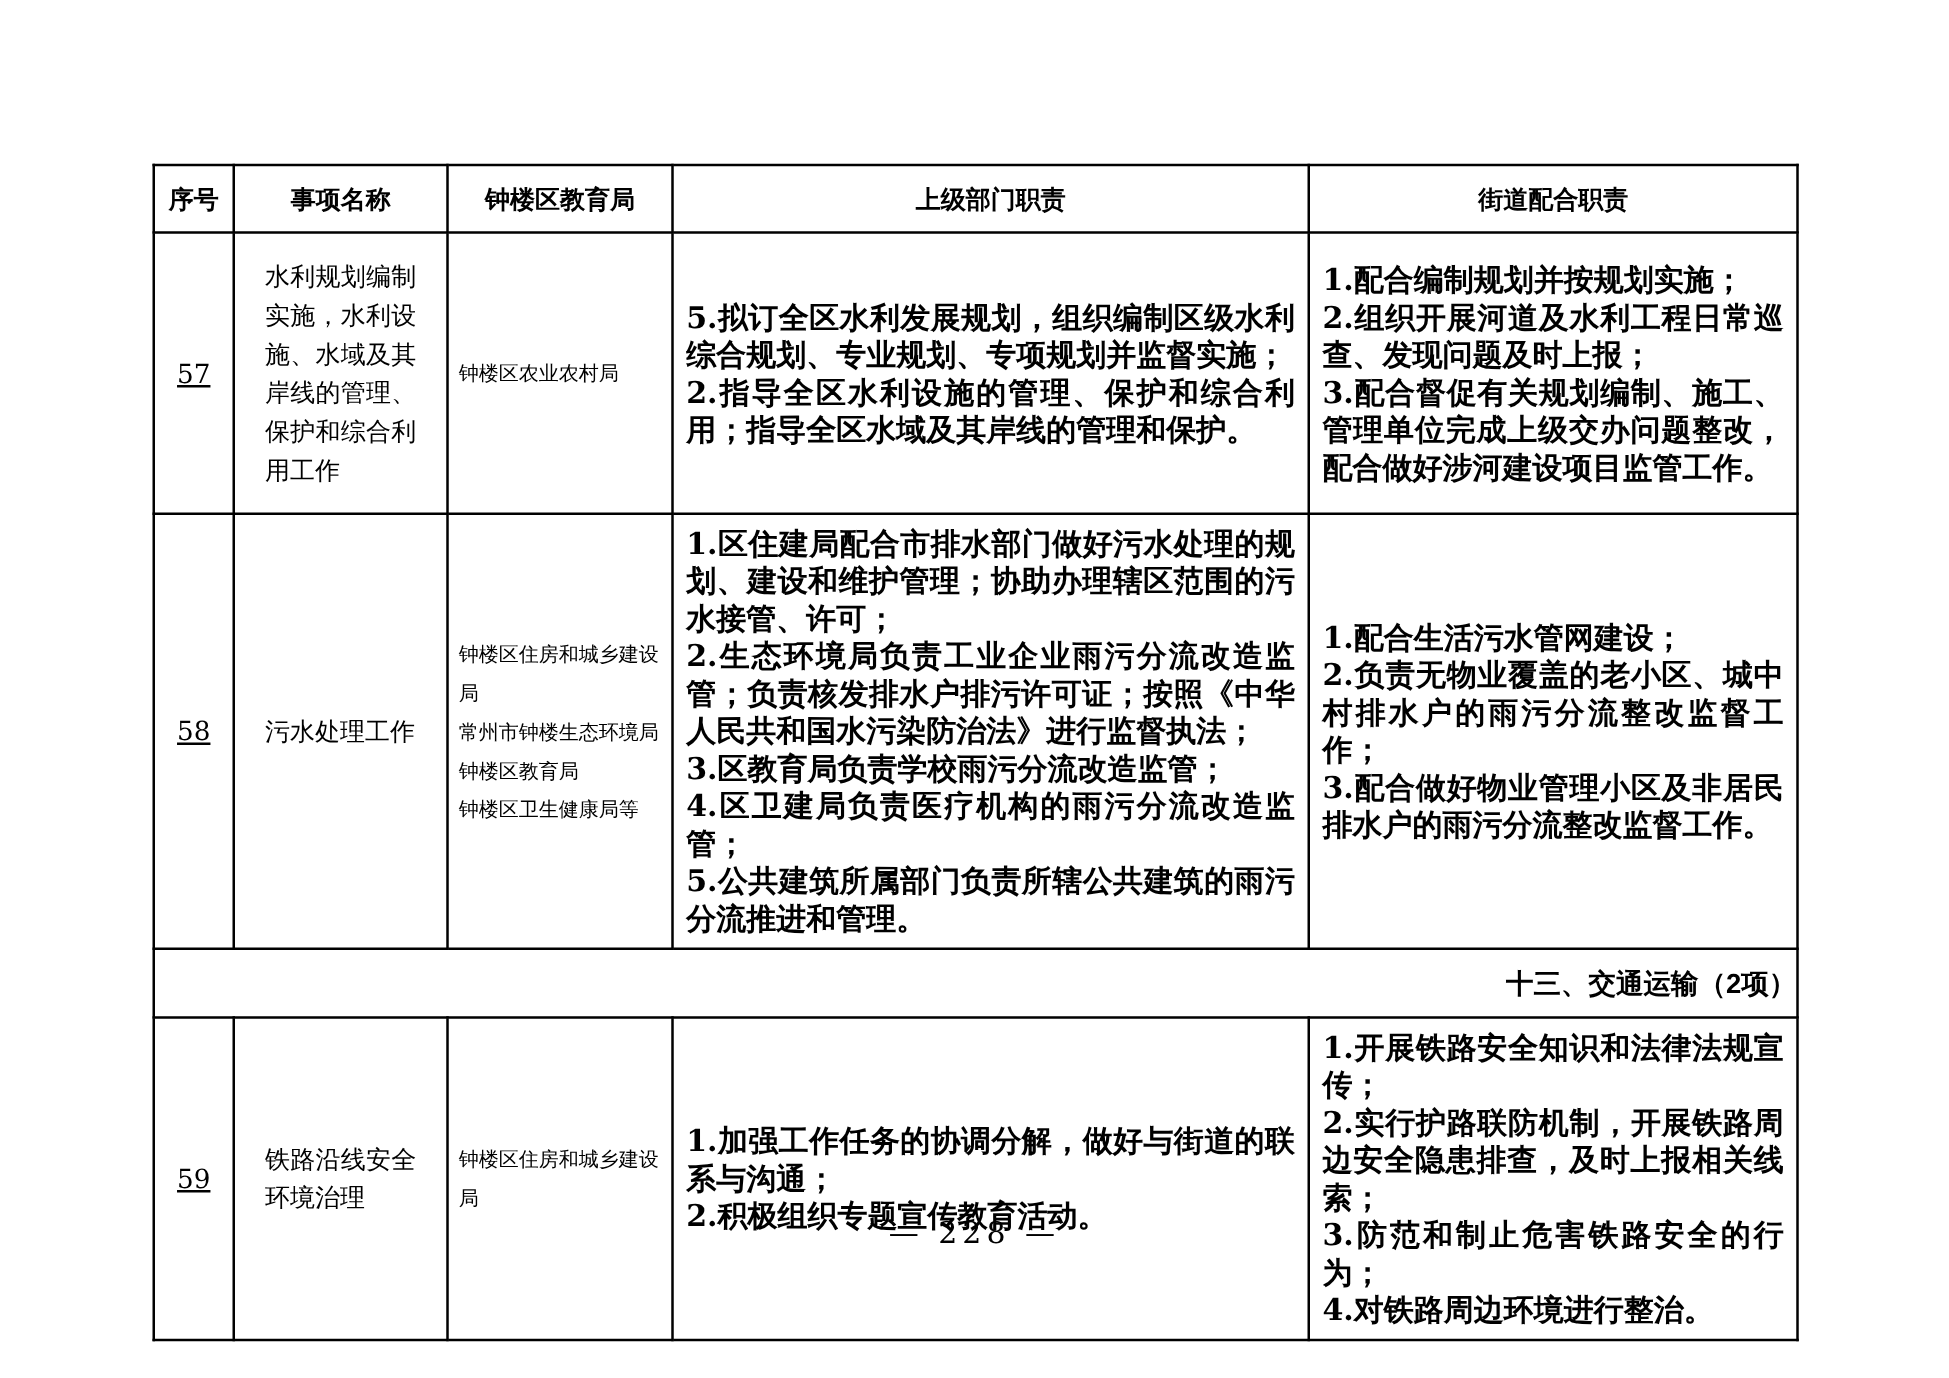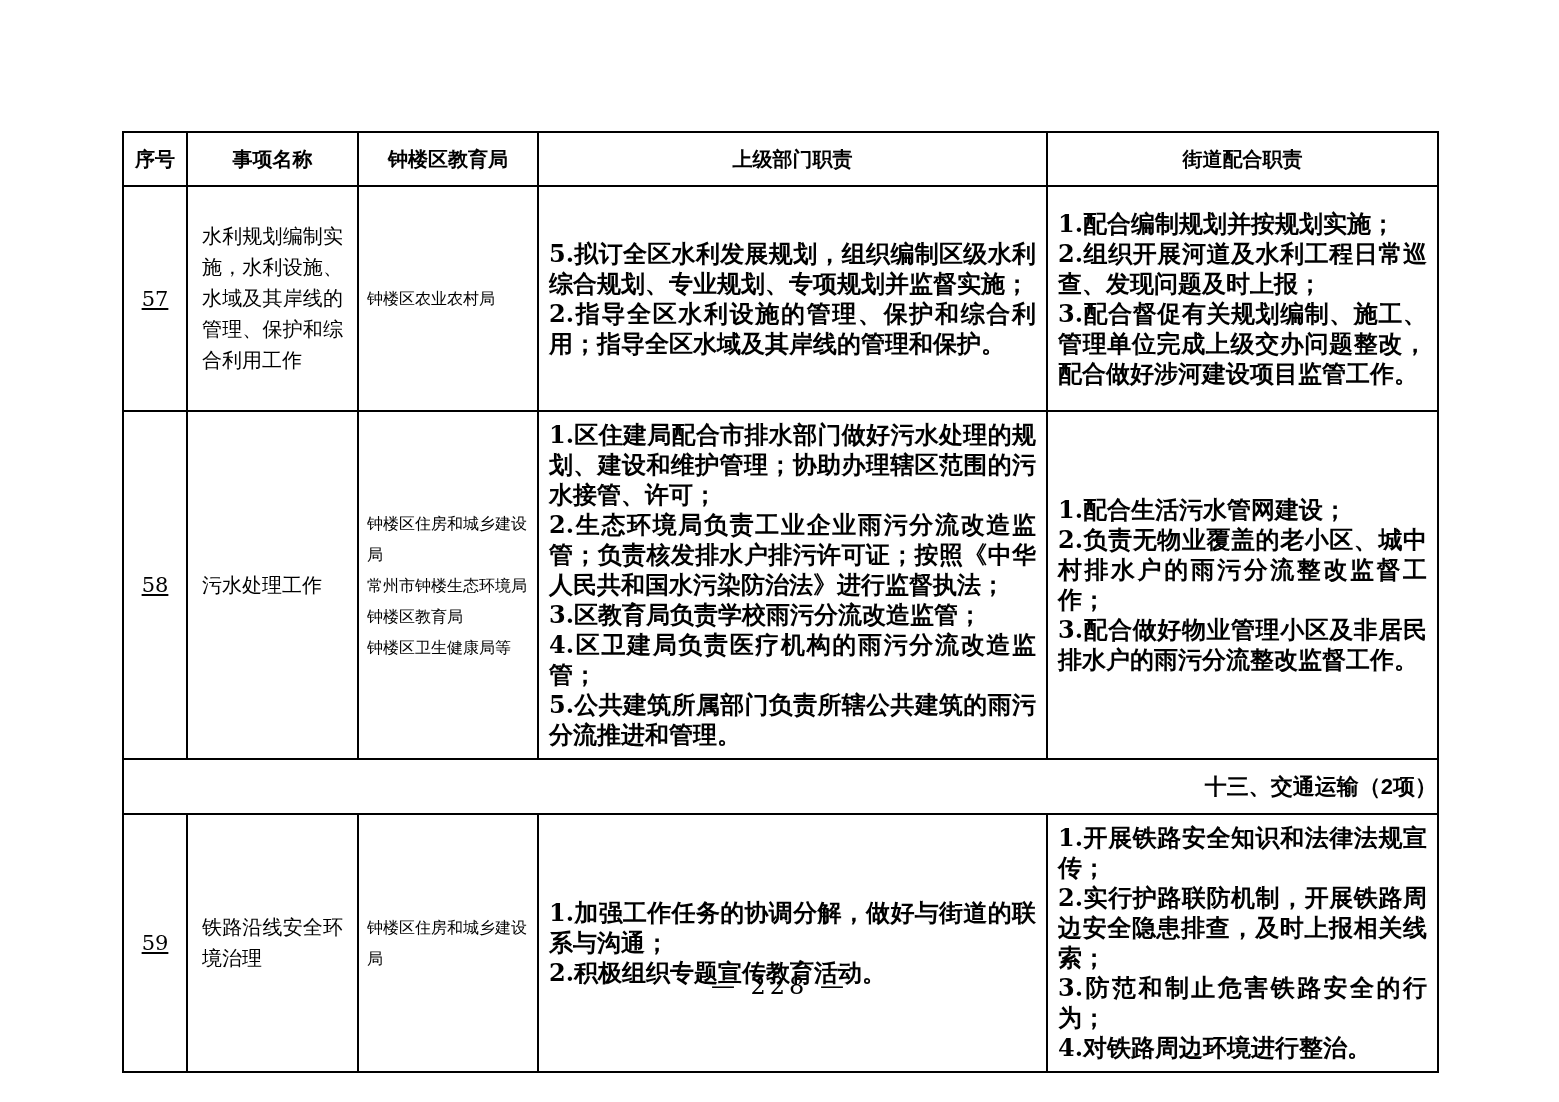--- a/index.html
+++ b/index.html
@@ -47,21 +47,21 @@
   }
   td.num-cell {
     text-align: center;
     font-size: 21px;
     font-family: "DejaVu Serif", serif;
     text-decoration: underline;
   }
   td.name-cell {
     font-size: 20px;
     line-height: 31px;
-    padding: 6px 14px;
+    padding: 6px 24px;
     text-align: justify;
   }
   td.dept-cell {
     font-size: 16px;
     line-height: 31px;
     padding: 6px 8px;
     white-space: pre-line;
     text-align: left;
   }
   td.duty-cell {

